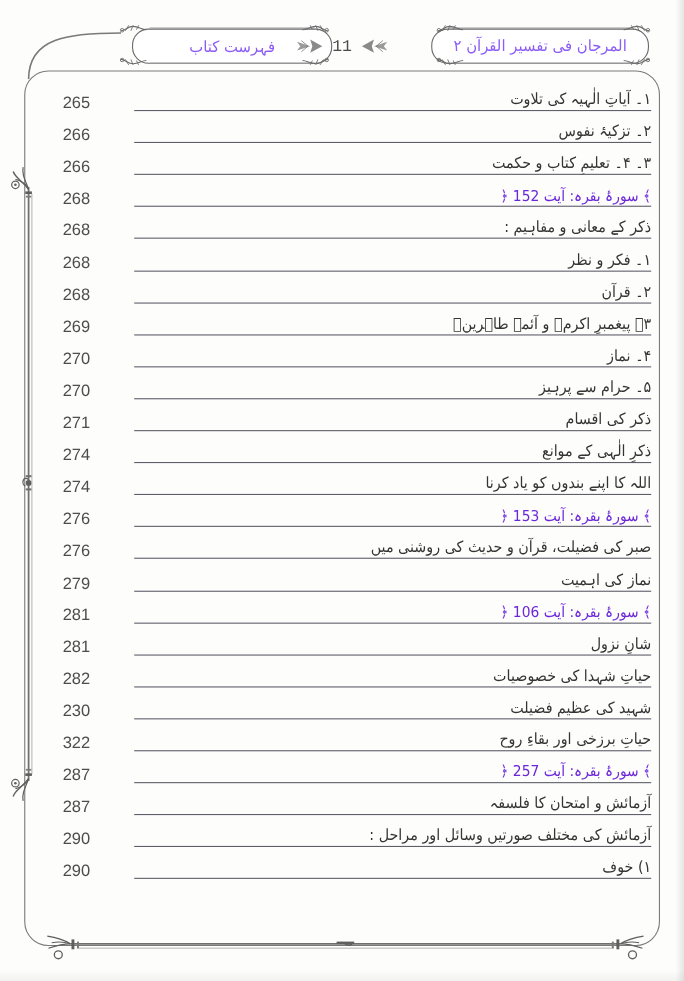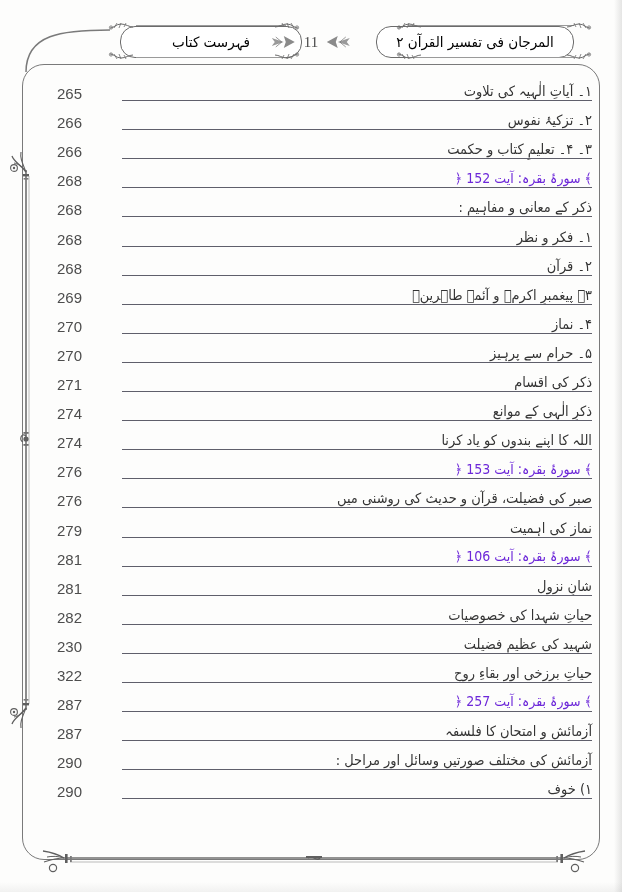--- a/index.html
+++ b/index.html
@@ -56,27 +56,27 @@
     position: absolute;
     top: 14px;
     height: 30px;
     border: 1.4px solid #6b6b6b;
     border-radius: 15px;
     background: #fff;
     display: flex;
     align-items: center;
     justify-content: center;
   }
-  .hdr-box-right { right: 26px; width: 196px; }
+  .hdr-box-right { right: 10px; width: 196px; }
   .hdr-box-left  { left: 98px;  width: 180px; }
 
   .hdr-text {
     font-family: "DejaVu Sans", sans-serif;
     font-size: 13.5px;
-    color: #000000;
+    color: #8b5cf6;
     direction: rtl;
     white-space: nowrap;
     letter-spacing: -0.3px;
     transform: scaleY(1.05);
   }
 
   
   .hdr-flourish {
     position: absolute;
     width: 26px;
@@ -96,21 +96,21 @@
     position: absolute;
     top: 18px;
     left: 50%;
     transform: translateX(-50%);
     display: flex;
     align-items: center;
     gap: 8px;
     height: 24px;
   }
   .pagenum {
-    font-family: Liberation Serif, serif;
+    font-family: Liberation Mono, monospace;
     font-size: 15px;
     color: #4a4a4a;
     line-height: 1;
   }
 
   
   .frame {
     position: absolute;
     top: 64px;
     left: 22px;

